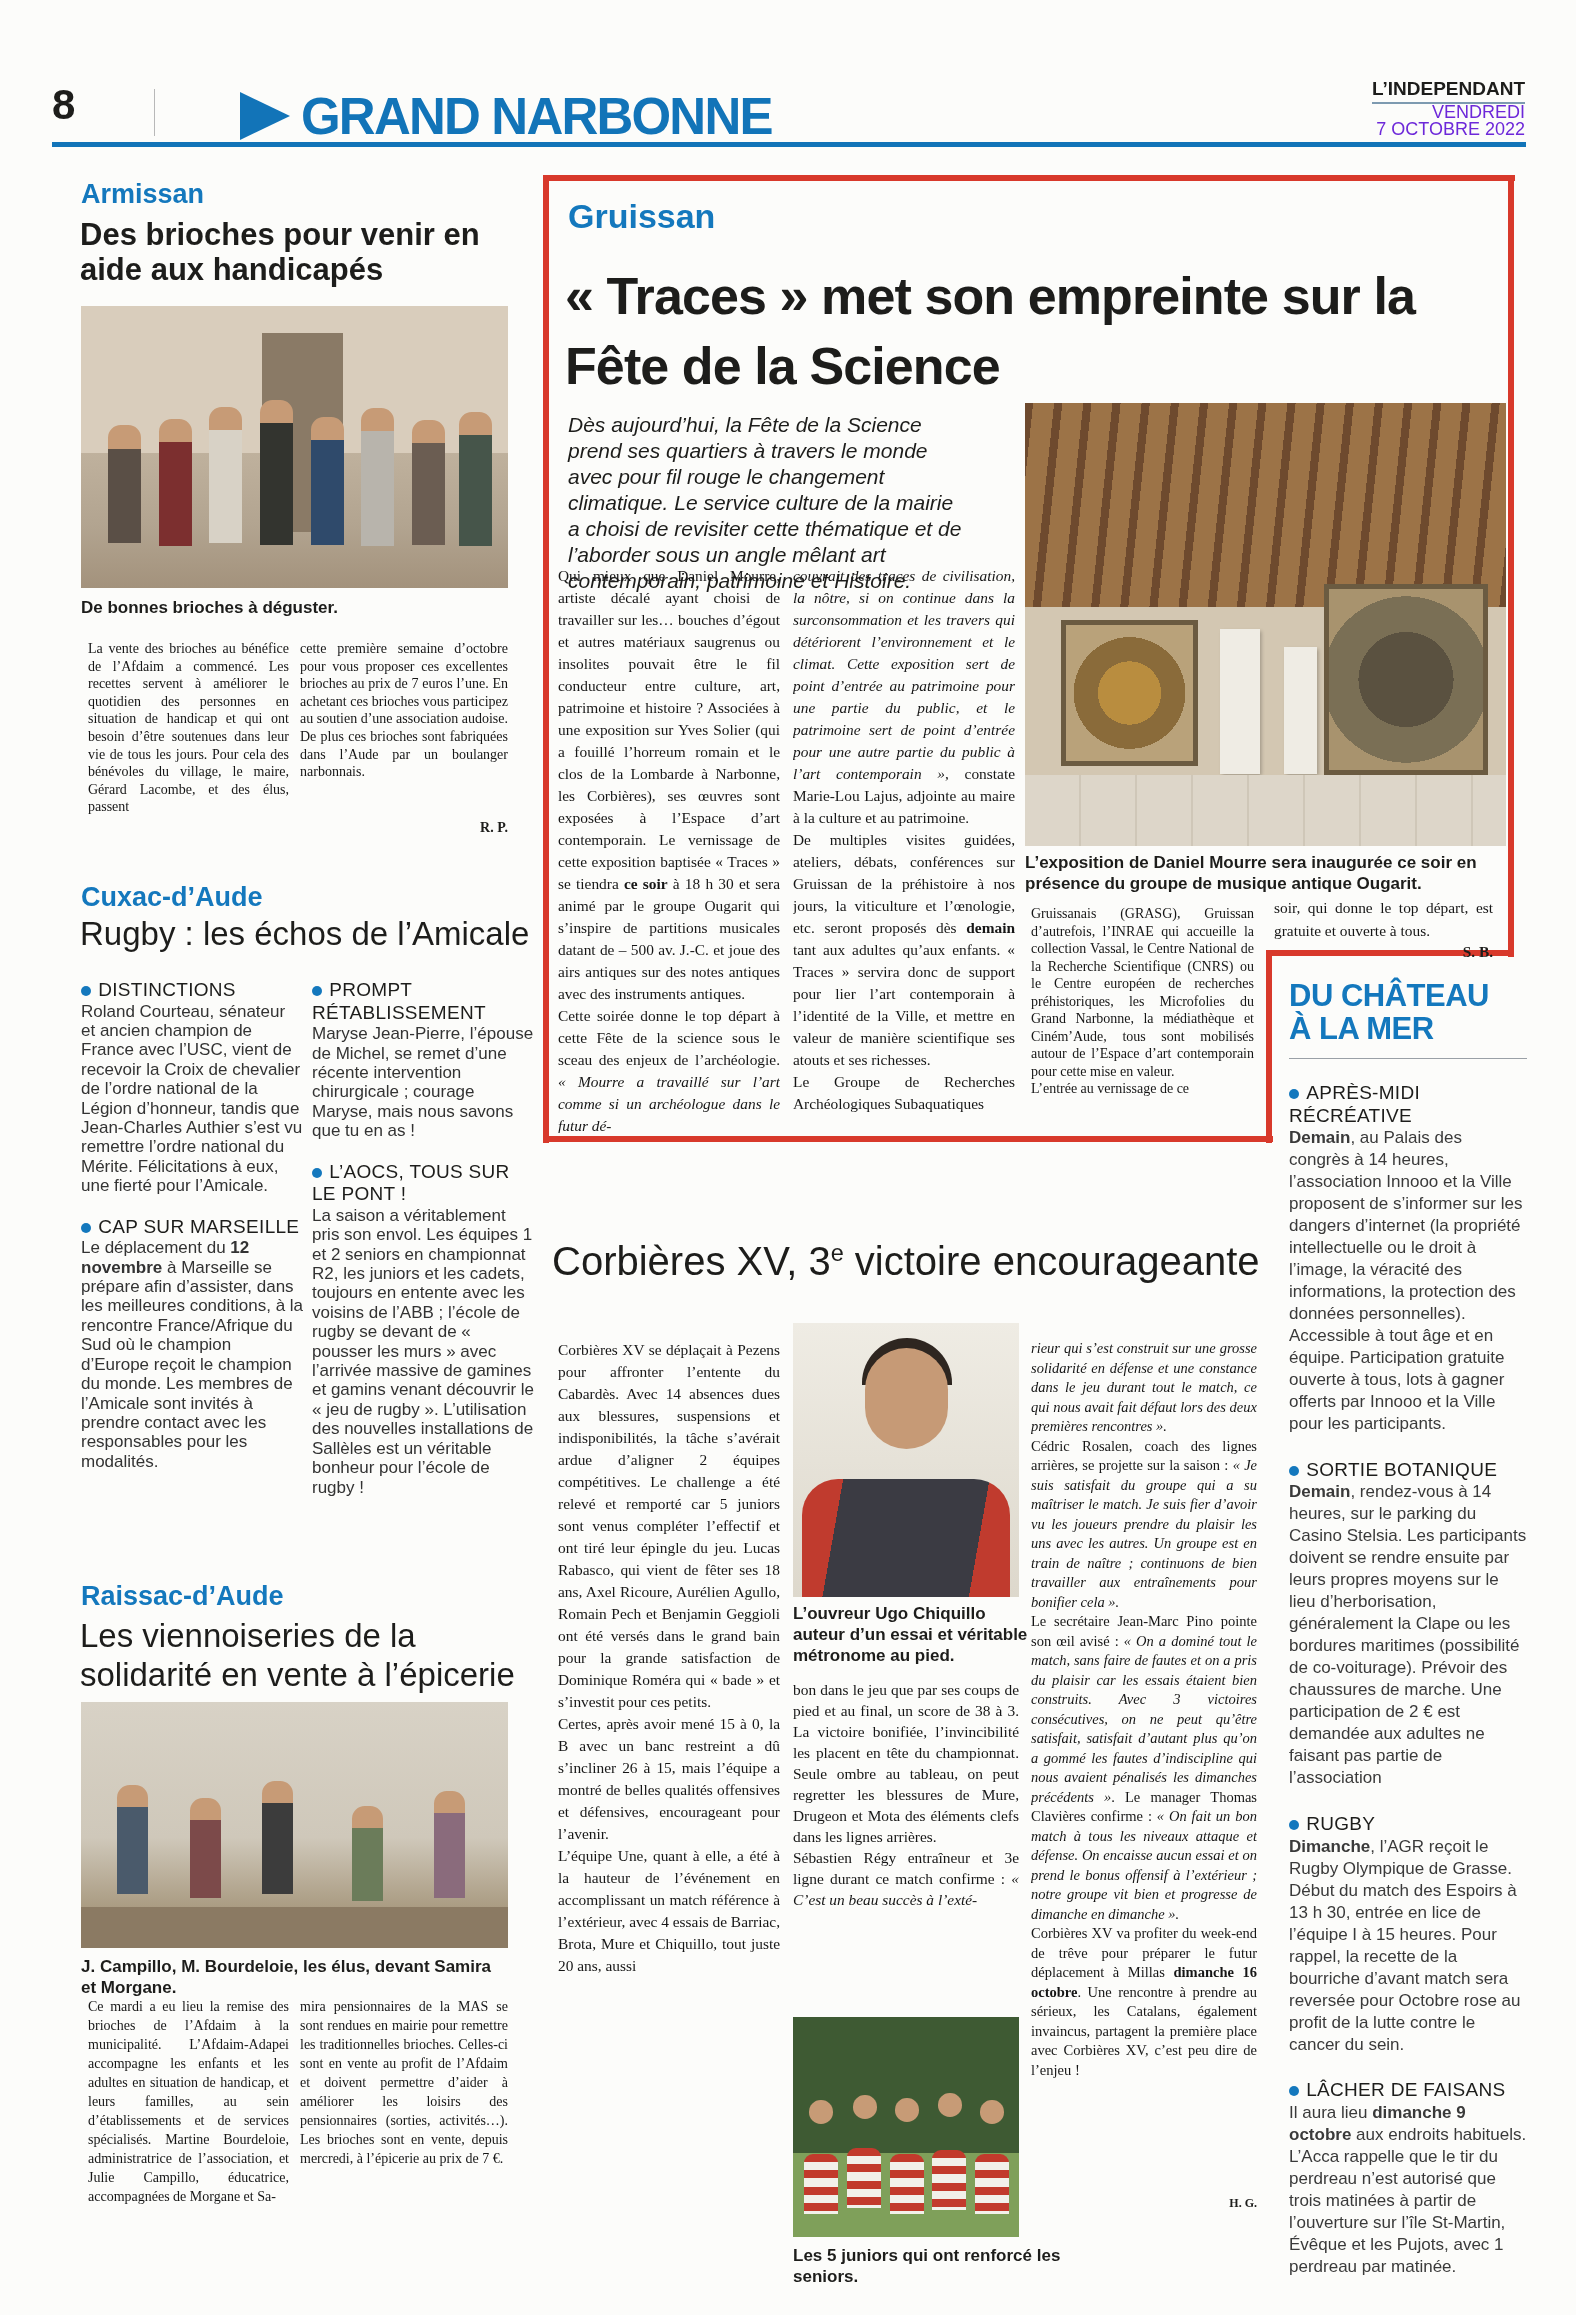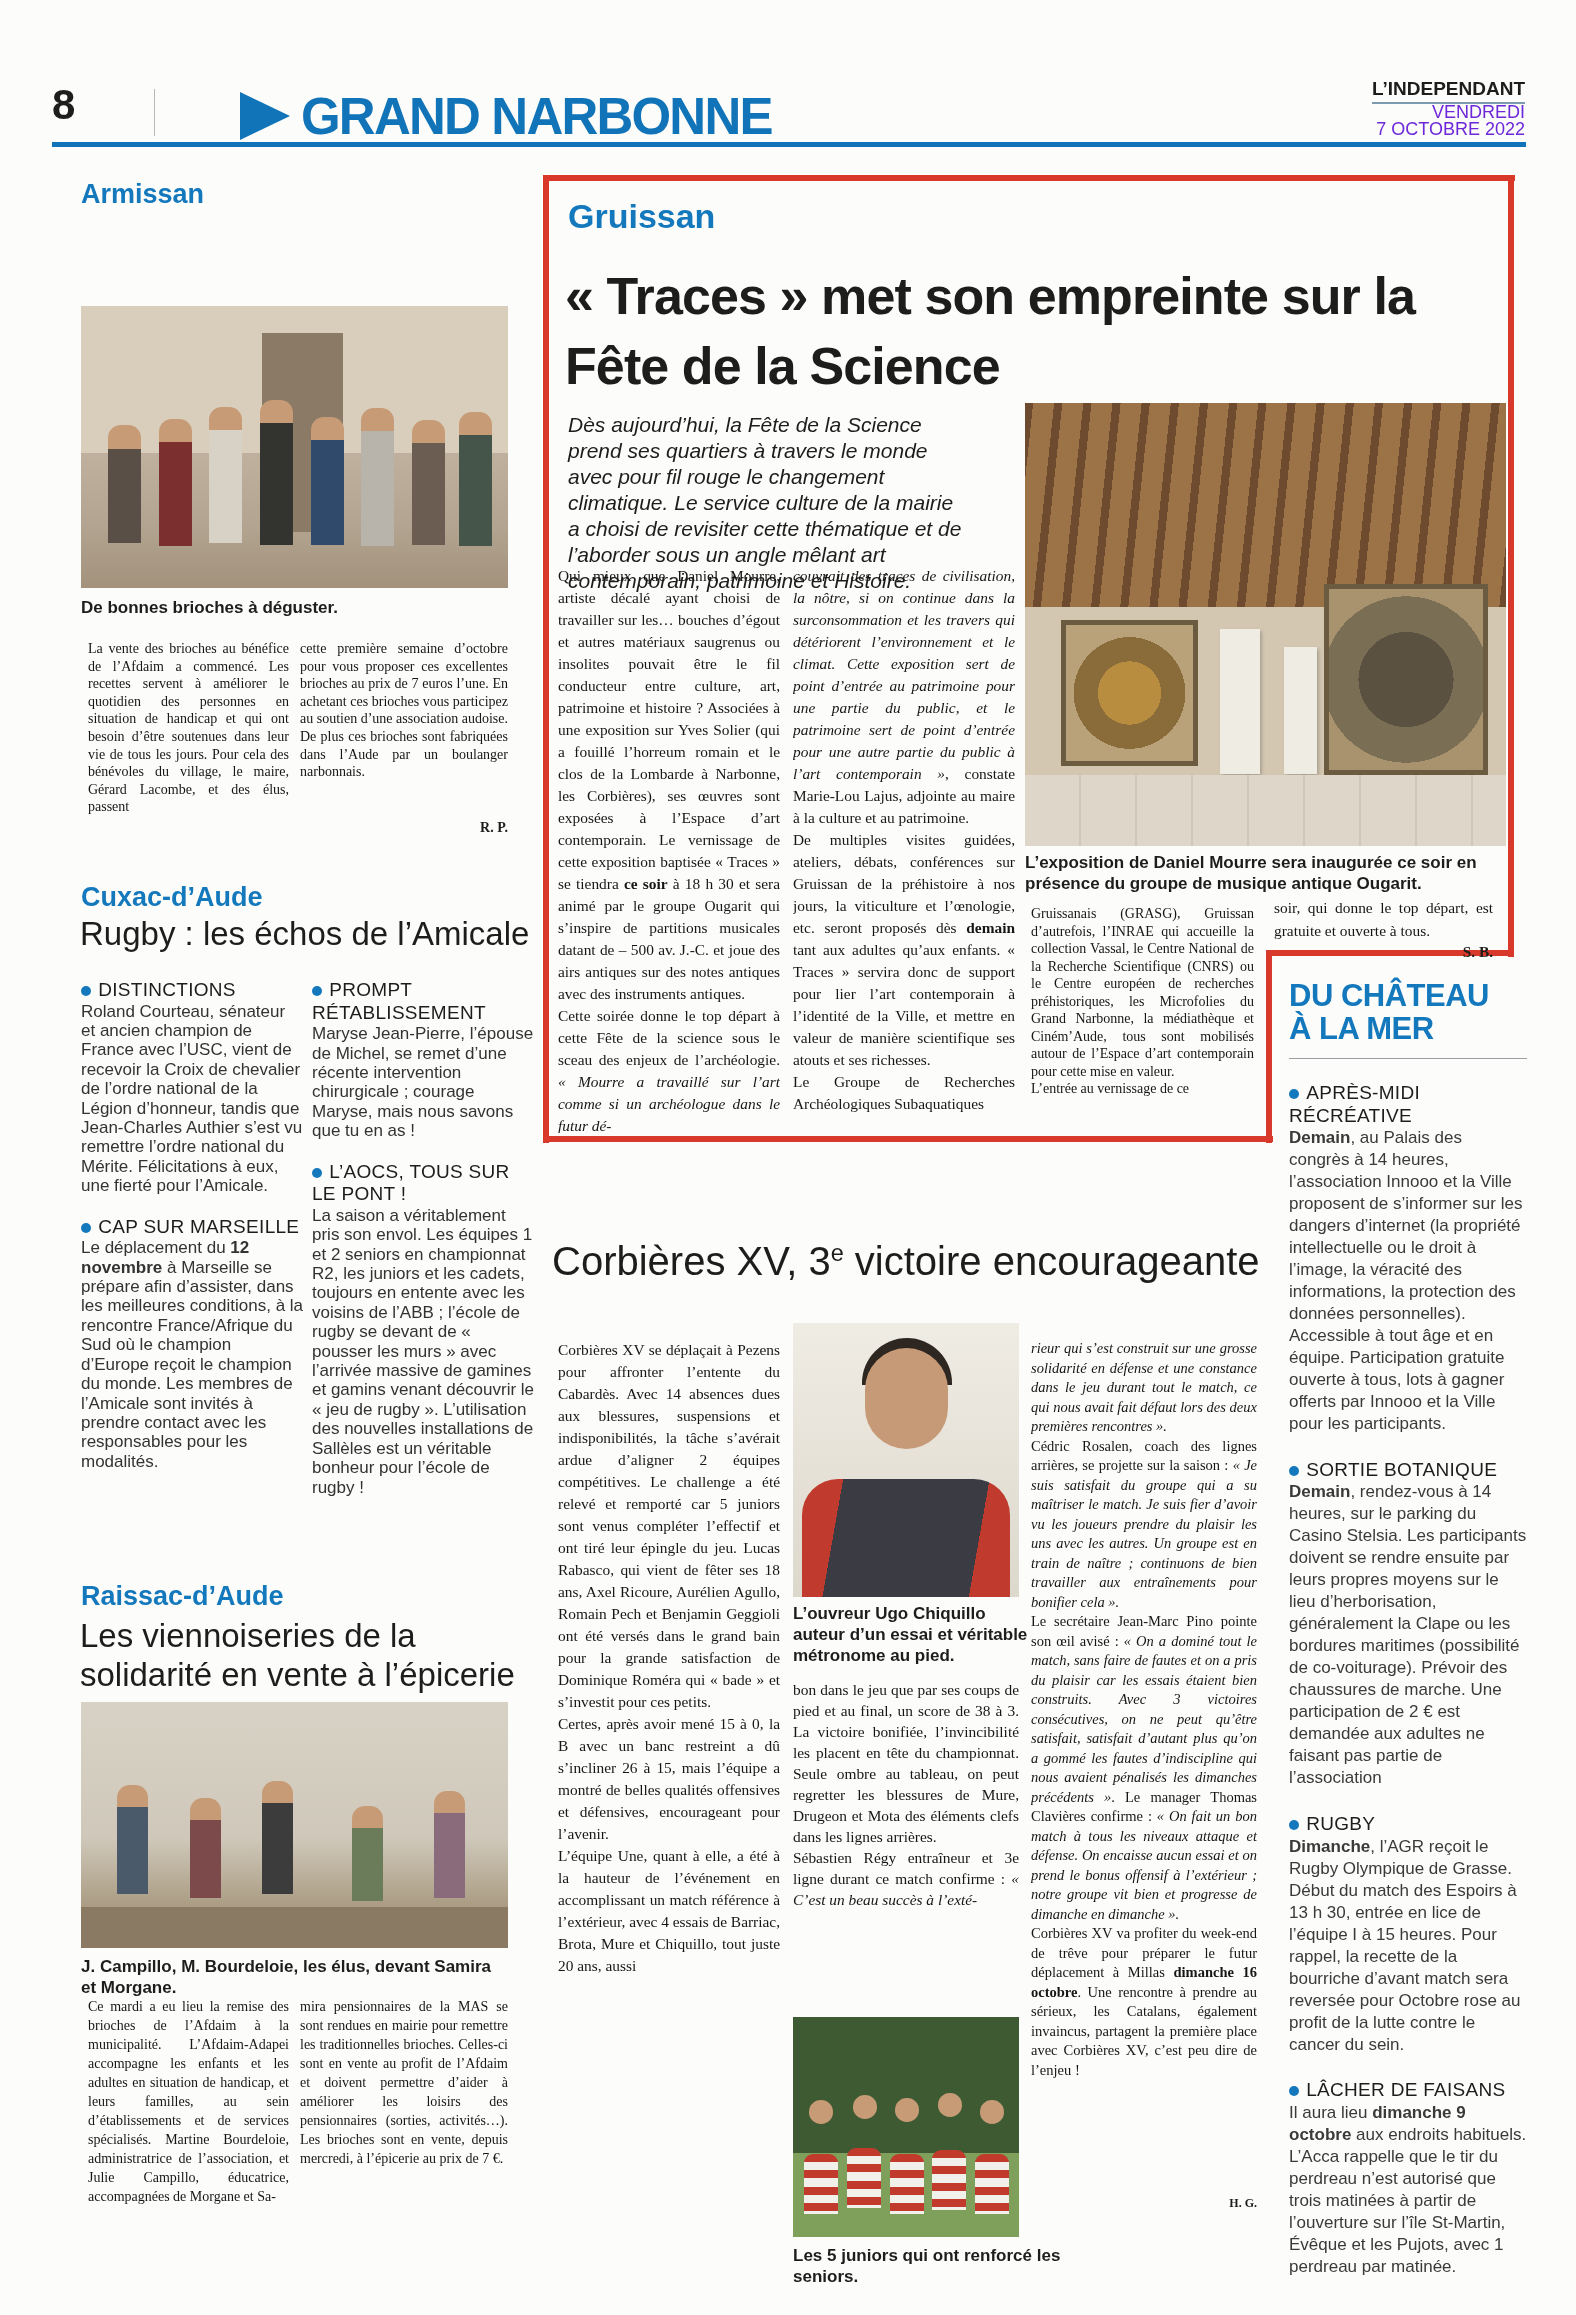--- a/index.html
+++ b/index.html
@@ -114,20 +114,21 @@
   <div class="abs" id="hdr-triangle"></div>
   <div class="abs" id="hdr-logo">GRAND NARBONNE</div>
   <div class="abs" id="hdr-masthead">
     <div class="m1">L’INDEPENDANT</div>
     <div class="m2">VENDREDI</div>
     <div class="m3">7 OCTOBRE 2022</div>
   </div>
   <div class="abs" id="hdr-rule"></div>
 
   <div class="abs kicker" id="arm-kicker">Armissan</div>
+  <div class="abs headline" id="arm-headline">Des brioches pour venir en aide aux handicapés</div>
   <div class="photo" id="arm-photo">
     <div class="abs" style="left:181px;top:27px;width:81px;height:199px;background:#8a7a66;"></div>
     <span class="person" style="left:27px;bottom:45px;width:33px;height:118px;background:linear-gradient(#c79b76 0 23.5px,#5a4f46 23.5px);"></span>
     <span class="person" style="left:78px;bottom:42px;width:33px;height:127px;background:linear-gradient(#c79b76 0 23.5px,#7c2f2f 23.5px);"></span>
     <span class="person" style="left:128px;bottom:45px;width:33px;height:136px;background:linear-gradient(#c79b76 0 23.5px,#d8d2c6 23.5px);"></span>
     <span class="person" style="left:179px;bottom:43px;width:33px;height:145px;background:linear-gradient(#c79b76 0 23.5px,#33342f 23.5px);"></span>
     <span class="person" style="left:230px;bottom:43px;width:33px;height:128px;background:linear-gradient(#c79b76 0 23.5px,#2f4a6b 23.5px);"></span>
     <span class="person" style="left:280px;bottom:42px;width:33px;height:138px;background:linear-gradient(#c79b76 0 23.5px,#b8b4ac 23.5px);"></span>
     <span class="person" style="left:331px;bottom:43px;width:33px;height:125px;background:linear-gradient(#c79b76 0 23.5px,#6b5d52 23.5px);"></span>
     <span class="person" style="left:378px;bottom:42px;width:33px;height:134px;background:linear-gradient(#c79b76 0 23.5px,#46554a 23.5px);"></span>

